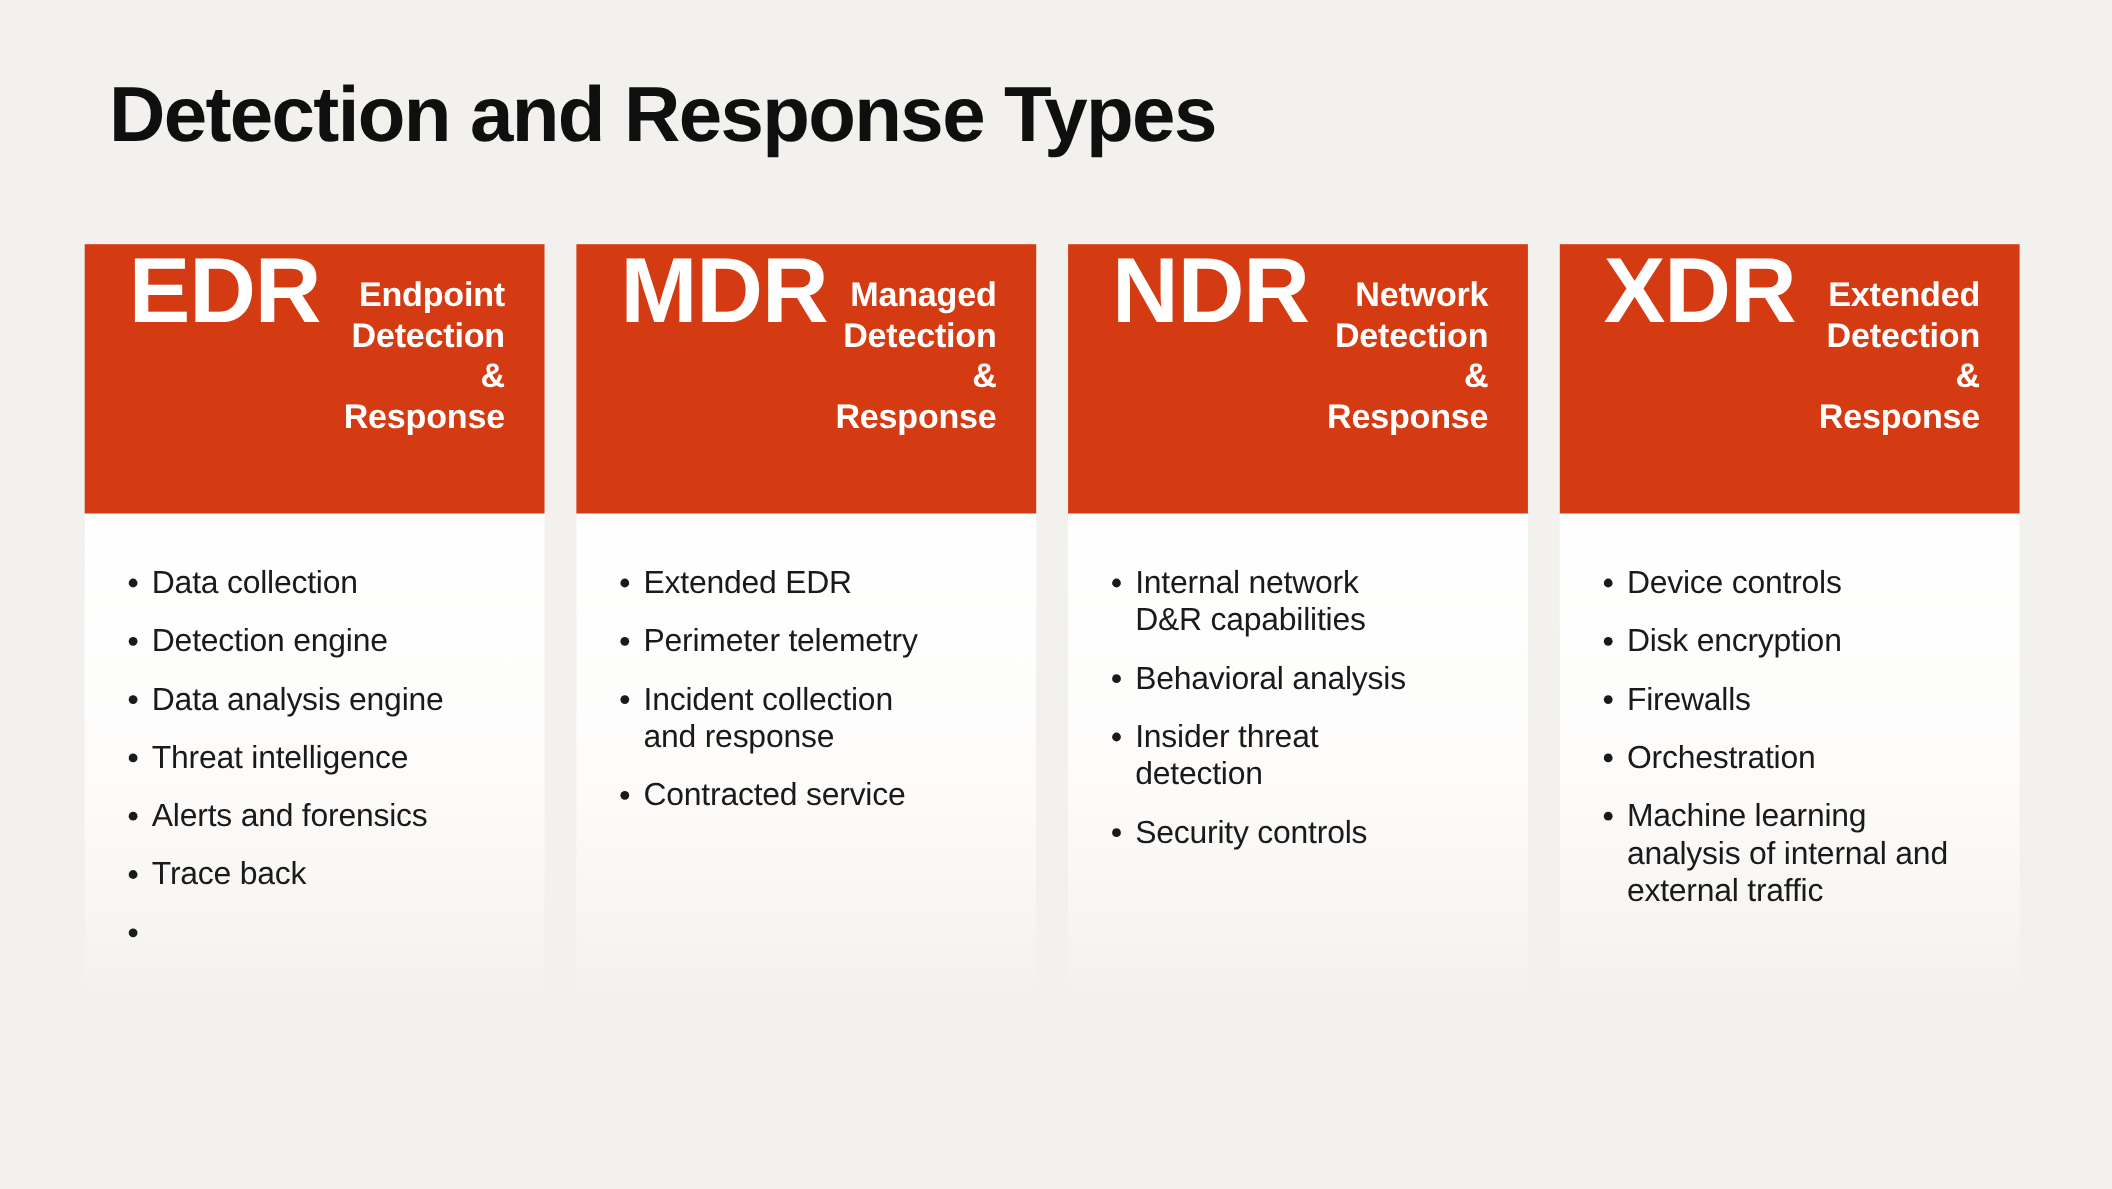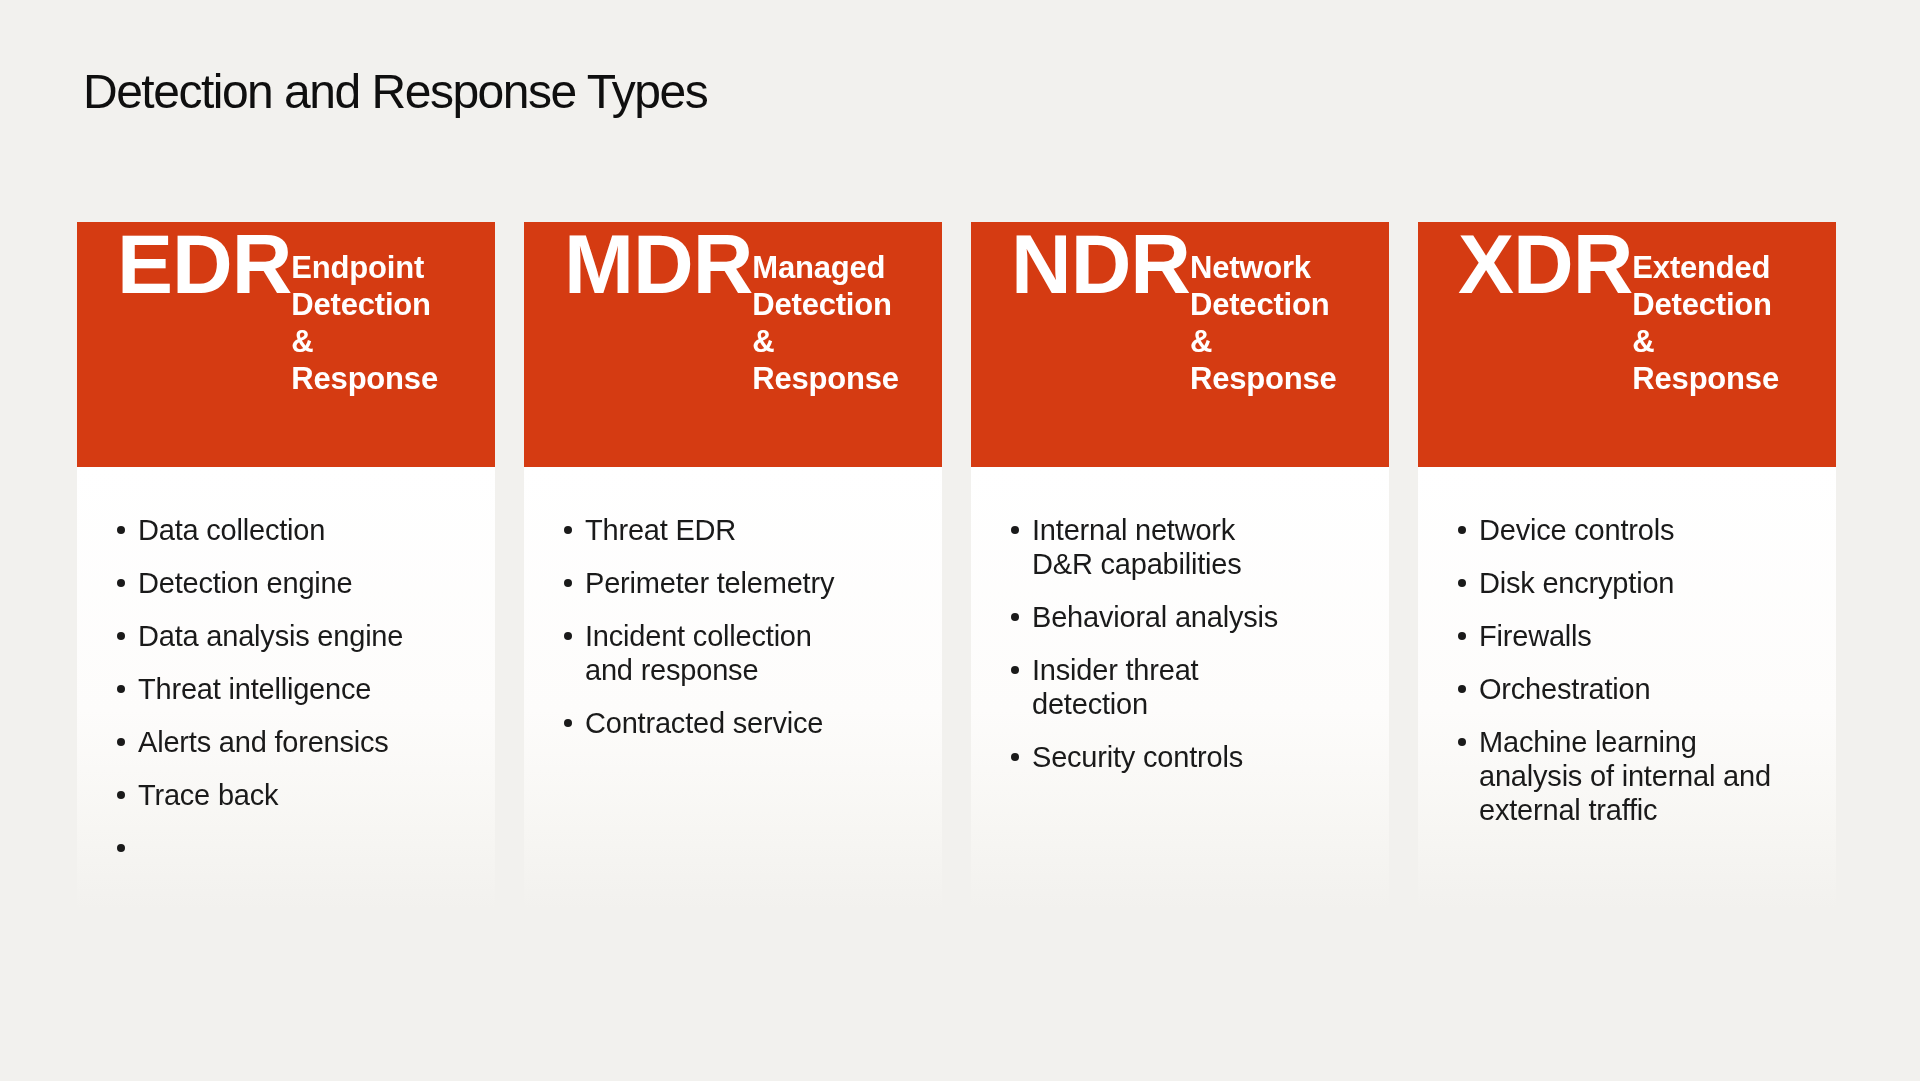--- a/index.html
+++ b/index.html
@@ -11,24 +11,24 @@
   html,body{width:1920px;height:1081px;}
   body{
     background:var(--bg);
     font-family:"Liberation Sans","DejaVu Sans",sans-serif;
     color:var(--ink);
     position:relative;
     overflow:hidden;
   }
   .page-title{
     position:absolute;
-    left:83px;
+    left:99px;
     top:66px;
-    font-size:48px;
-    font-weight:400;
+    font-size:71px;
+    font-weight:700;
     letter-spacing:-1.5px;
     color:#0f0f0f;
     line-height:1.1;
   }
   .cards-row{
     position:absolute;
     left:77px;
     top:222px;
     display:flex;
     gap:29px;
@@ -54,20 +54,21 @@
     letter-spacing:-1px;
   }
   .card-subtitle{
     margin-top:27px;
     font-size:31px;
     font-weight:700;
     color:#ffffff;
     line-height:37px;
     white-space:pre-line;
     letter-spacing:-0.2px;
+    text-align:right;
   }
   .card-body{
     height:442px;
     background:linear-gradient(180deg,#ffffff 0%,#fdfcfb 55%,#f7f6f3 82%,var(--bg) 100%);
     padding:46px 30px 0 40px;
   }
   .bullet-list{
     list-style:none;
   }
   .bullet-list li{
@@ -117,21 +118,21 @@
   </div>
 
   <div class="card">
     <div class="card-header">
       <div class="card-acronym">MDR</div>
       <div class="card-subtitle">Managed Detection
 &amp; Response</div>
     </div>
     <div class="card-body">
       <ul class="bullet-list">
-        <li><span class="dot"></span><span>Threat EDR</span></li>
+        <li><span class="dot"></span><span>Extended EDR</span></li>
         <li><span class="dot"></span><span>Perimeter telemetry</span></li>
         <li><span class="dot"></span><span>Incident collection
 and response</span></li>
         <li><span class="dot"></span><span>Contracted service</span></li>
       </ul>
     </div>
   </div>
 
   <div class="card">
     <div class="card-header">

